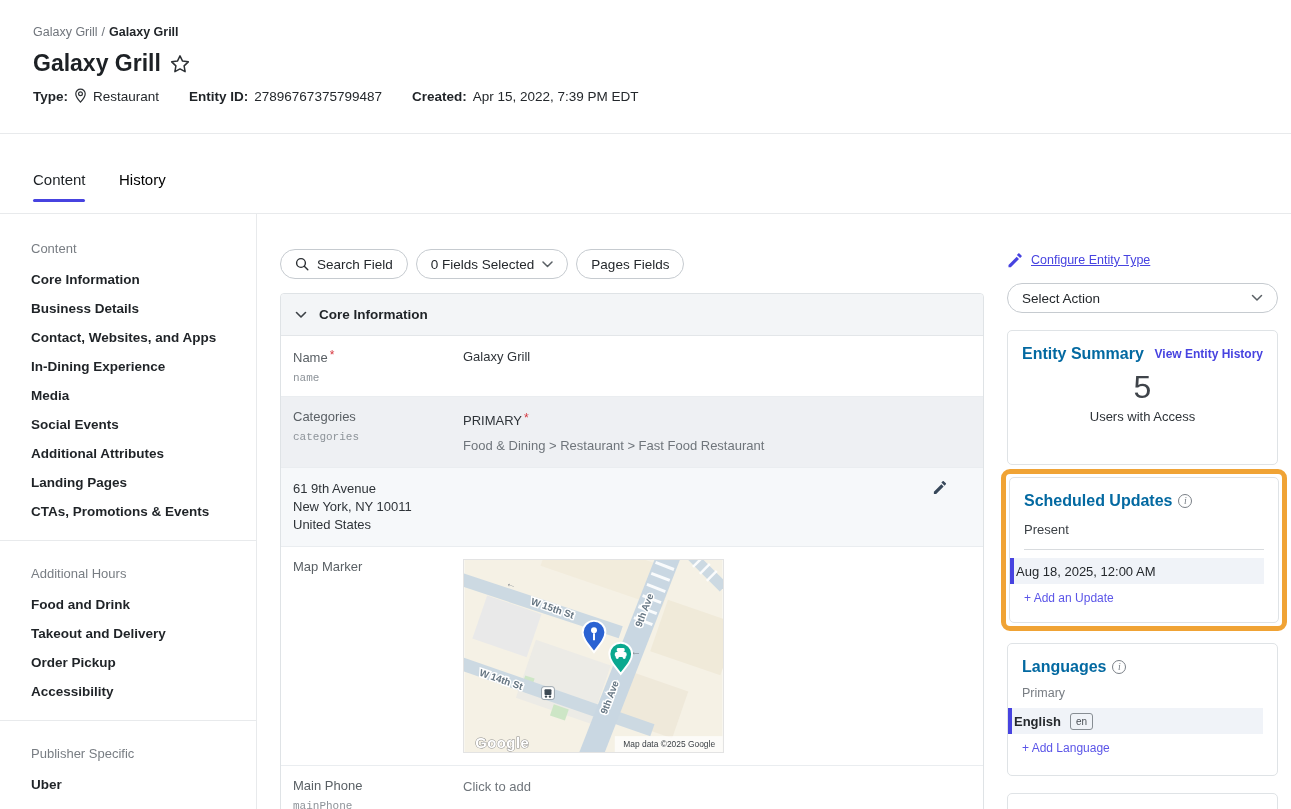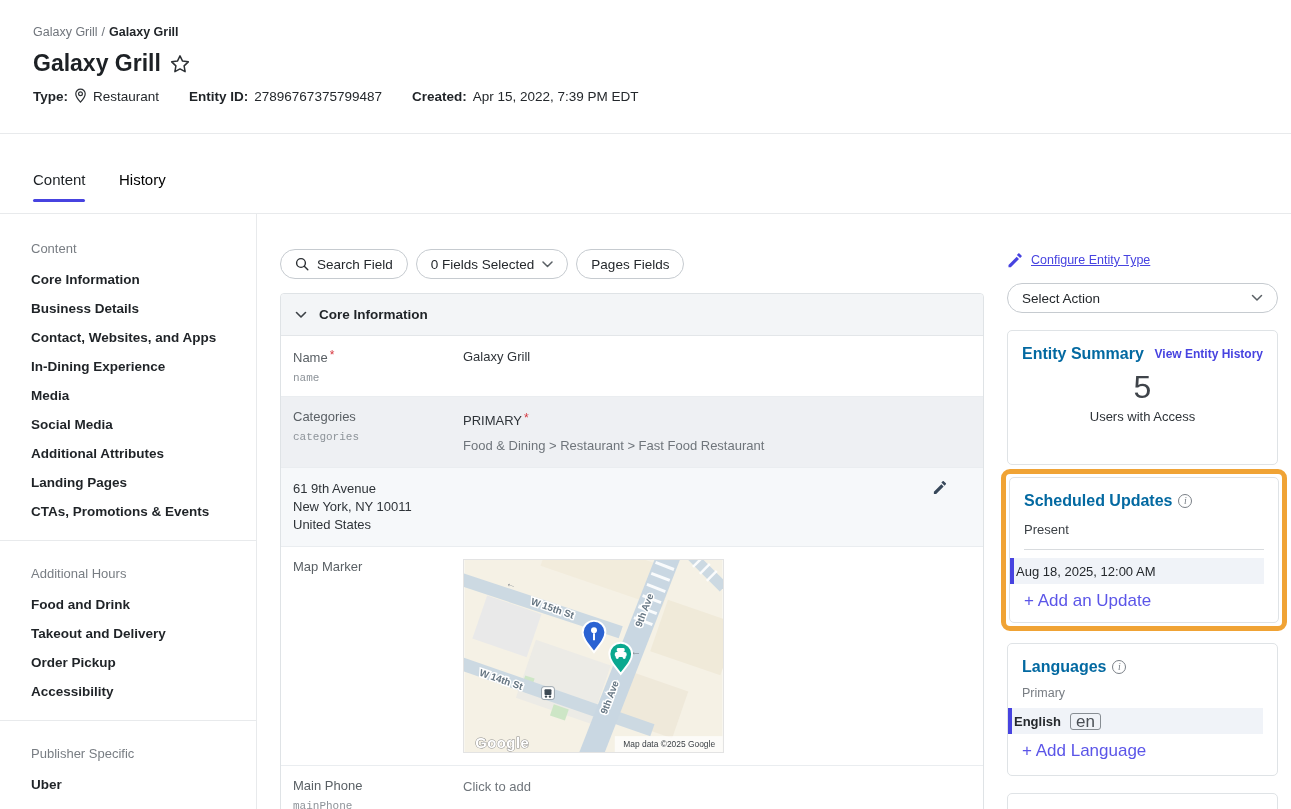--- a/index.html
+++ b/index.html
@@ -80,27 +80,27 @@
   .num-label { margin-top:3px; font-size:13px; color:#2e3338; text-align:center; }
 
   .sched-wrap { position:absolute; left:1001px; top:469px; width:286px; height:162px;
     border:5px solid #f0a335; border-radius:9px; background:#fff; padding:3px; }
   .card-inner { width:100%; height:100%; border:1px solid #dfe3e6; border-radius:5px; background:#fff; overflow:hidden; }
   .c-pad { padding:14px 14px 0; }
   .present-label { margin-top:12px; font-size:13px; color:#3c4146; }
   .c-divider { border:0; border-top:1px solid #d8dbde; margin:12px 14px 0; }
   .bar-row { margin:8px 14px 0 0; min-height:26px; display:flex; align-items:center;
     background:#f0f3f8; border-left:4px solid #4743e0; padding-left:2px; font-size:13px; color:#24282c; cursor:pointer; }
-  .add-link { margin:7px 14px 0; font-size:17px; color:#5b55e8; cursor:pointer; }
+  .add-link { margin:7px 14px 0; font-size:12px; color:#5b55e8; cursor:pointer; }
 
   .lang-card { top:643px; height:133px; }
   .primary-label { margin-top:10px; font-size:12.5px; color:#787d83; }
   .lang-name { font-weight:700; }
   .lang-badge { margin-left:9px; border:1px solid #878d93; border-radius:3px; padding:0 5px;
-    font-size:17px; line-height:15px; height:17px; display:inline-block; color:#4a4f55; font-weight:400; }
+    font-size:10px; line-height:15px; height:17px; display:inline-block; color:#4a4f55; font-weight:400; }
   .stub-card { top:793px; height:40px; }
 </style>
 </head>
 <body>
 
 <div id="app">
 
   <div class="breadcrumb">
     <span>Galaxy Grill</span><span class="sep">/</span><span class="crumb-current">Galaxy Grill</span>
   </div>
@@ -141,21 +141,21 @@
   <div class="tab-underline"></div>
   <div class="hline" style="top:213px;"></div>
 
   <div class="sidebar">
     <div class="side-sec-header">Content</div>
     <div class="side-item">Core Information</div>
     <div class="side-item">Business Details</div>
     <div class="side-item">Contact, Websites, and Apps</div>
     <div class="side-item">In-Dining Experience</div>
     <div class="side-item">Media</div>
-    <div class="side-item">Social Media</div>
+    <div class="side-item">Social Events</div>
     <div class="side-item">Additional Attributes</div>
     <div class="side-item">Landing Pages</div>
     <div class="side-item">CTAs, Promotions &amp; Events</div>
     <hr class="side-divider">
     <div class="side-sec-header">Additional Hours</div>
     <div class="side-item">Food and Drink</div>
     <div class="side-item">Takeout and Delivery</div>
     <div class="side-item">Order Pickup</div>
     <div class="side-item">Accessibility</div>
     <hr class="side-divider">

